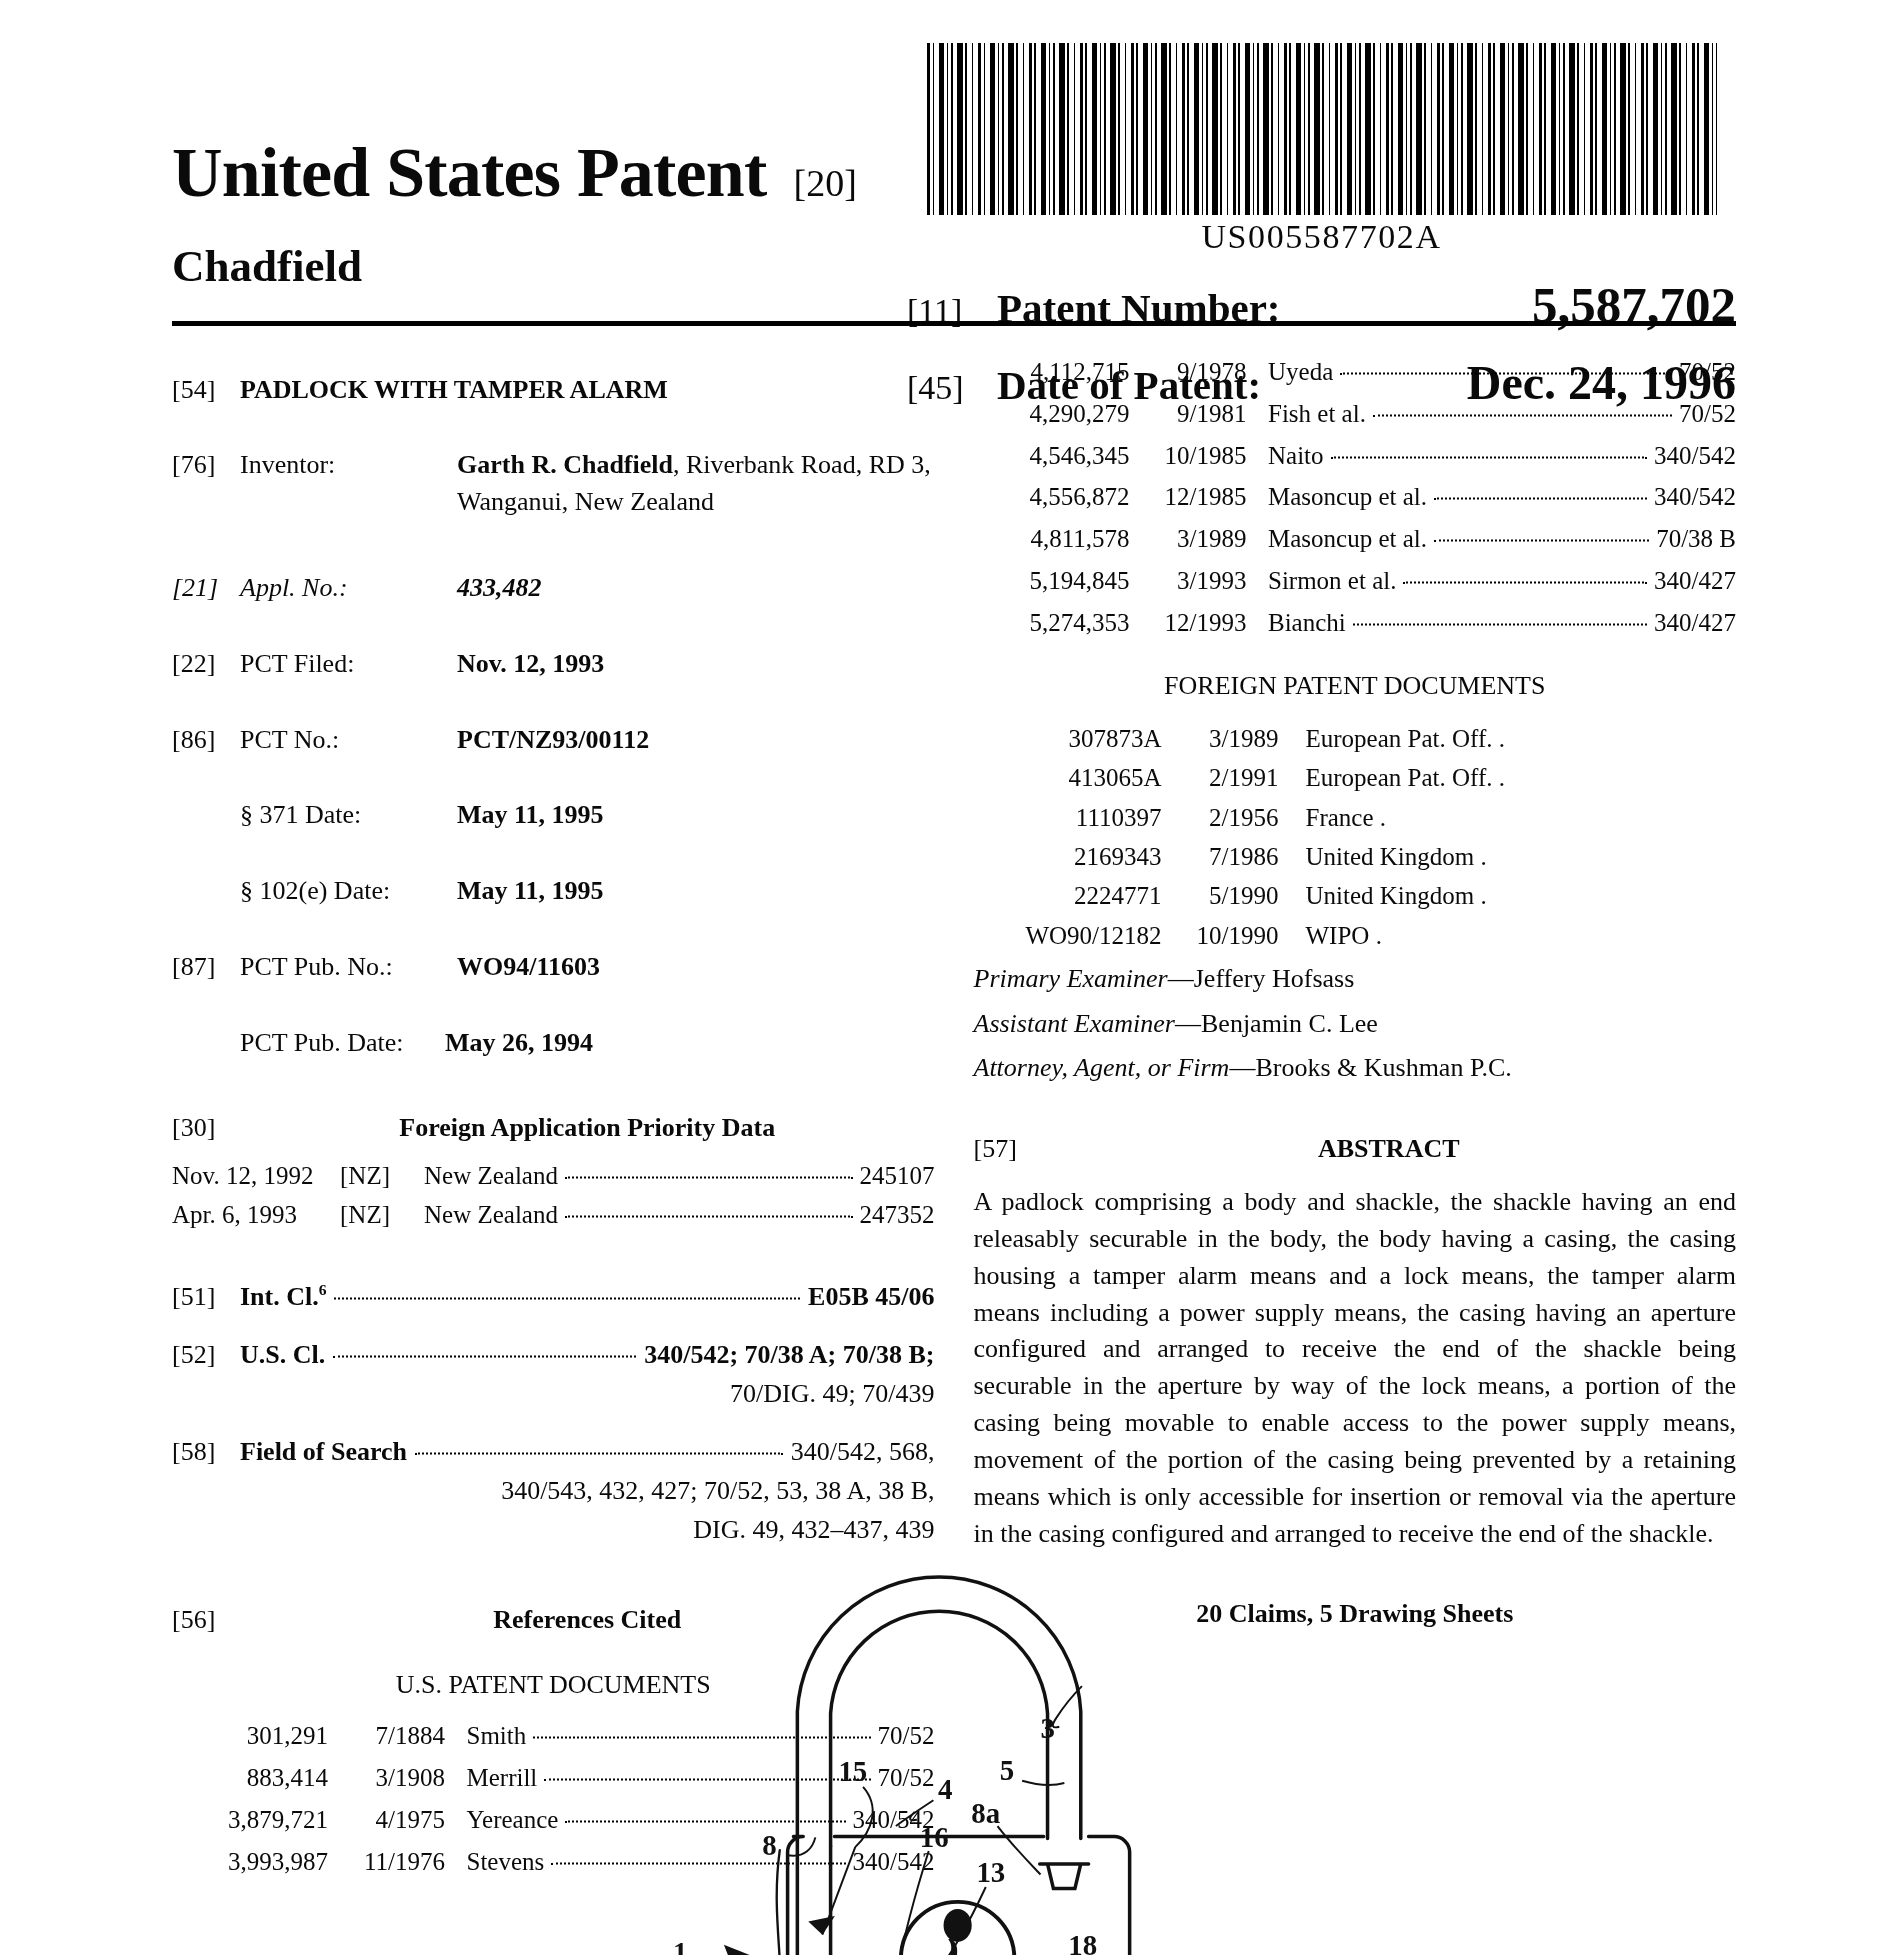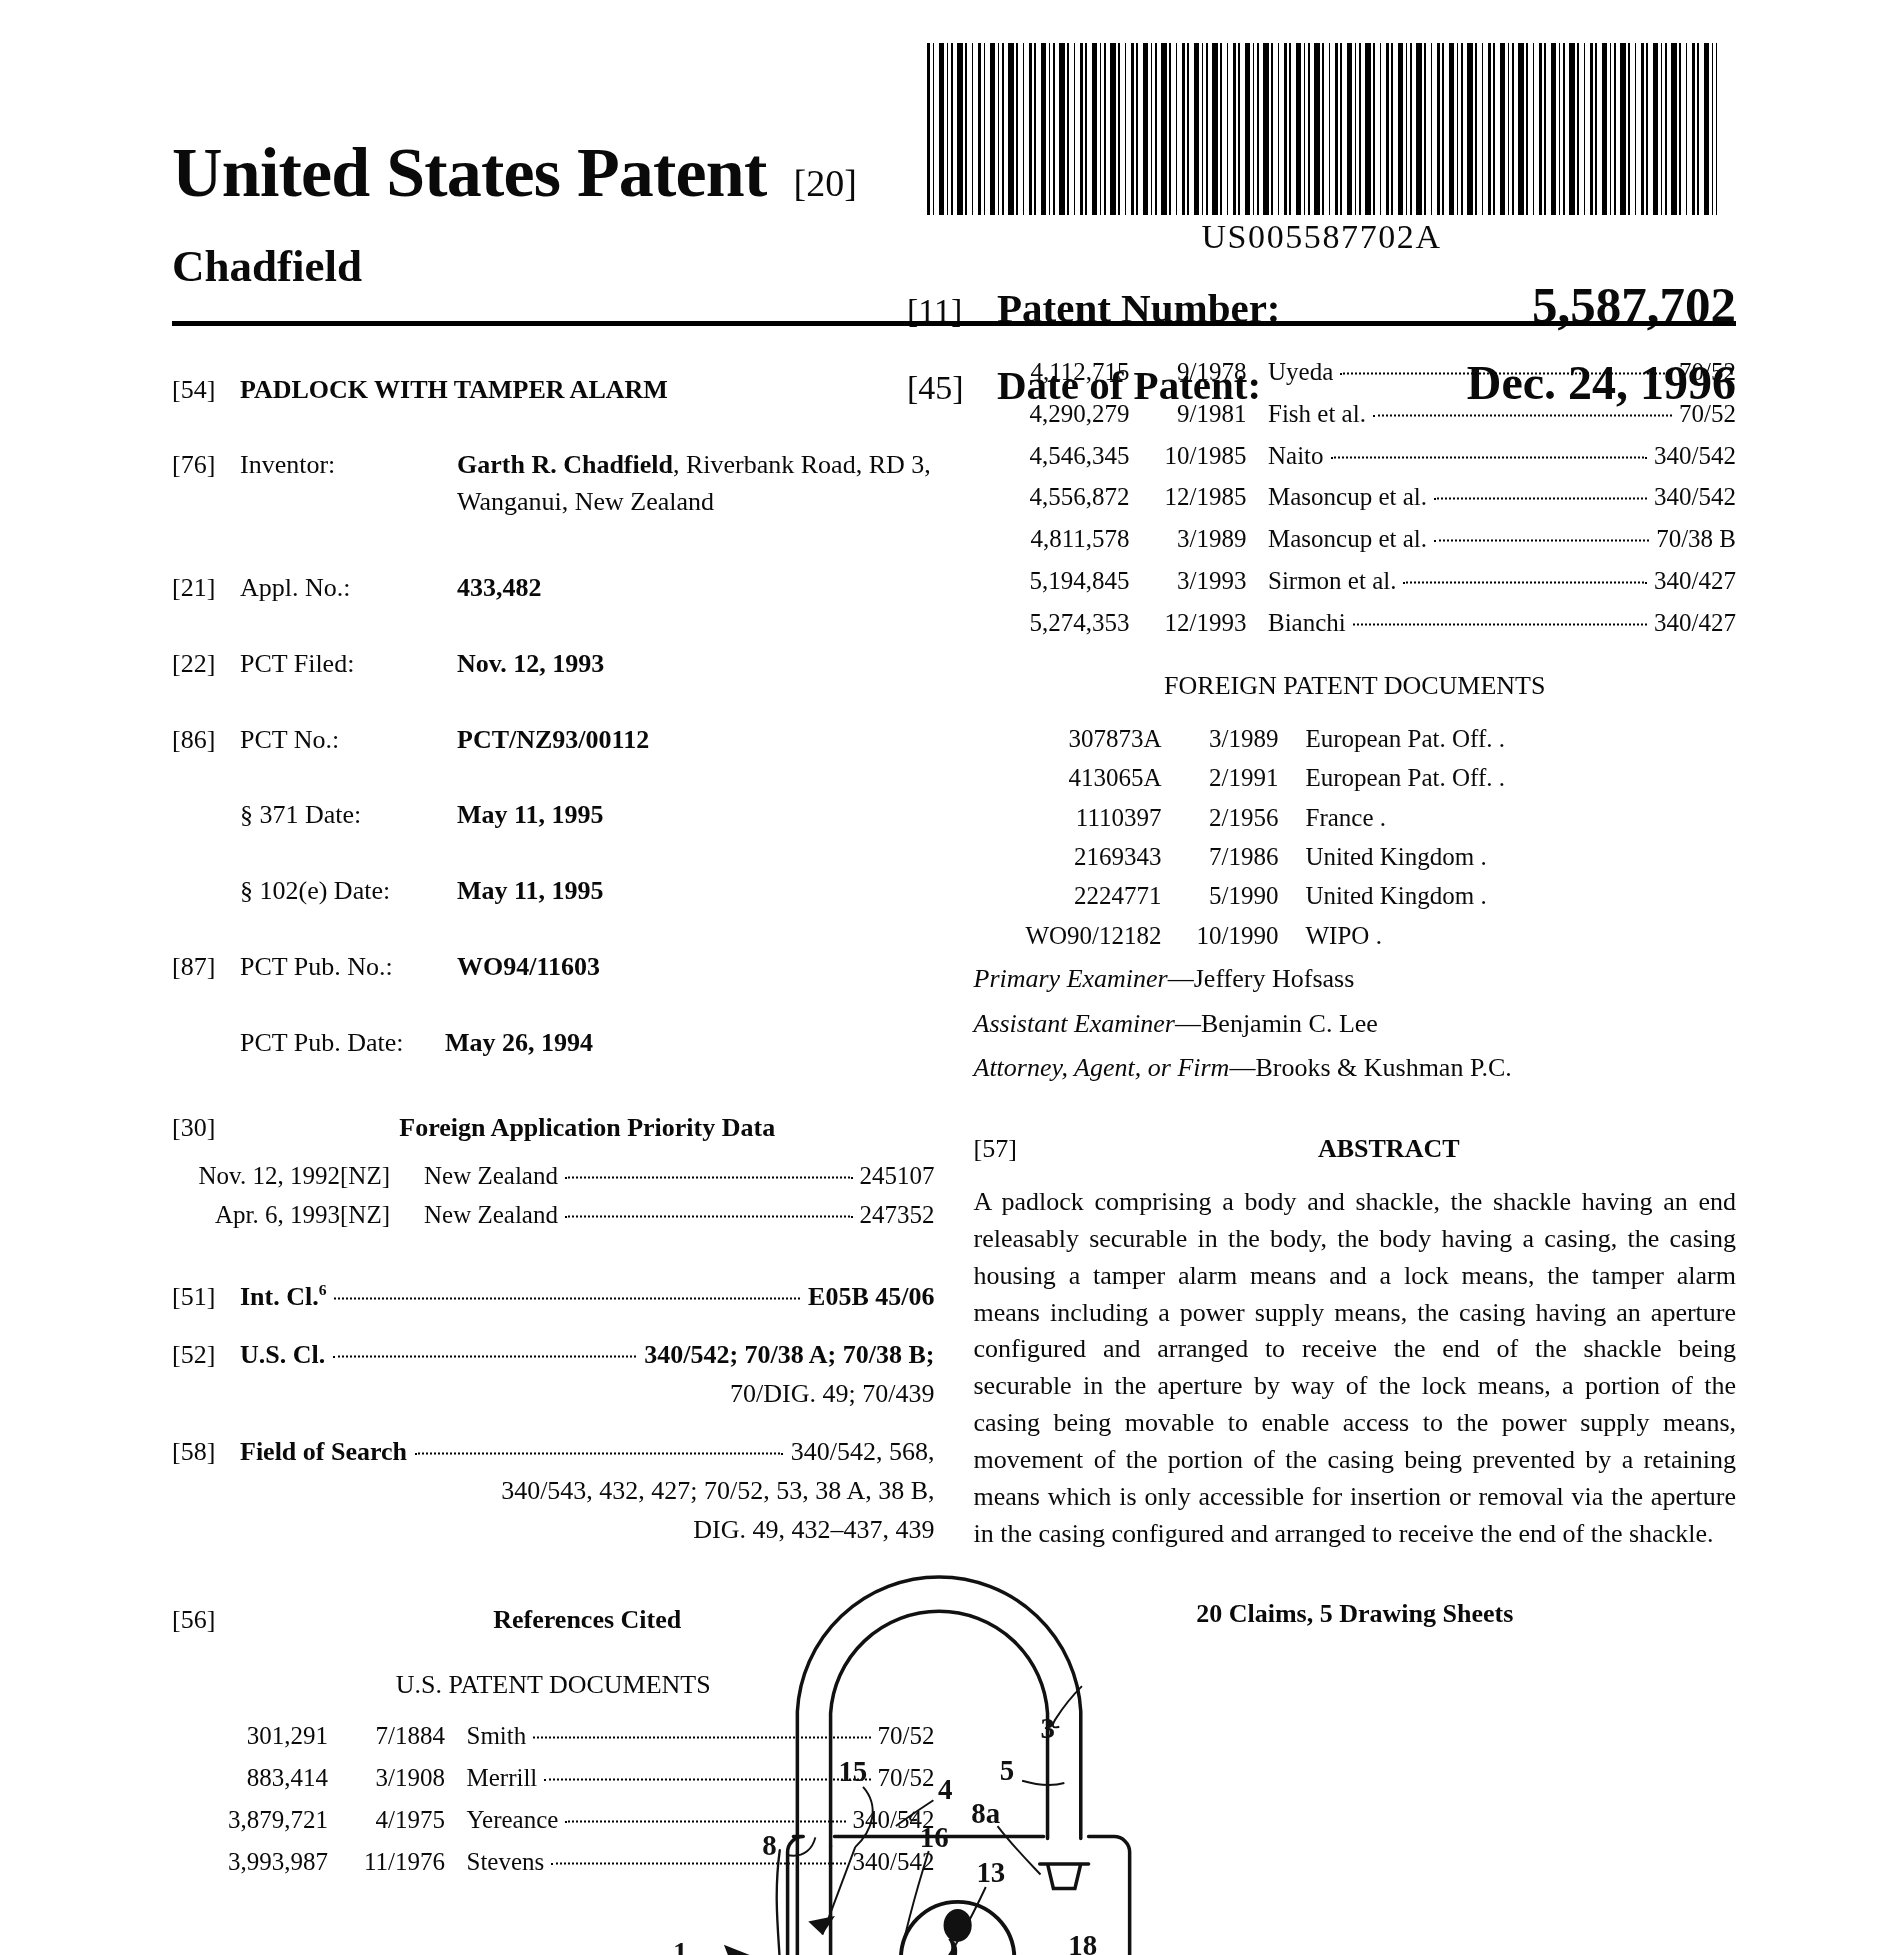--- a/index.html
+++ b/index.html
@@ -42,21 +42,21 @@
   .center-head{flex:1;text-align:center;}
   .leader{flex:1 1 auto;border-bottom:2.7px dotted #000;margin:0 7.8px;transform:translateY(-5.5px);}
   .right-line{text-align:right;margin-top:2.3px;}
   .sect-head{text-align:center;margin-top:28px;}
   .cite-row{display:flex;align-items:baseline;margin-top:6.3px;font-size:25px;}
   .cite-no{width:156px;text-align:right;flex:0 0 auto;}
   .cite-date{width:117px;text-align:right;margin-right:21.5px;flex:0 0 auto;}
   .cite-leader{flex:1 1 auto;border-bottom:2.7px dotted #000;margin:0 7px;transform:translateY(-5.5px);}
   .cite-cls{flex:0 0 auto;}
   .prio-row{display:flex;align-items:baseline;margin-top:3.9px;font-size:25px;}
-  .prio-date{width:168px;text-align:right;flex:0 0 auto;}
+  .prio-date{width:168px;text-align:left;flex:0 0 auto;}
   .prio-code{width:84px;text-align:left;flex:0 0 auto;}
   .for-row{display:flex;align-items:baseline;margin-top:3.9px;font-size:25px;}
   .for-no{width:188px;text-align:right;flex:0 0 auto;}
   .for-date{width:117px;text-align:right;margin-right:27px;flex:0 0 auto;}
   .exam{margin-top:7.8px;}
   .exam:first-of-type{margin-top:25px;}
   .it{font-style:italic;}
   .abstract{text-align:justify;margin-top:15.6px;}
   .claims{ text-align:center;font-weight:bold;margin-top:43px;}
   sup{font-size:0.6em;}
@@ -103,21 +103,21 @@
         <span class="tag">[54]</span>
         <span class="val b">PADLOCK WITH TAMPER ALARM</span>
       </div>
 
       <div class="item" style="margin-top:38px;">
         <span class="tag">[76]</span>
         <span class="lbl plain">Inventor:</span>
         <span class="val"><span class="b">Garth R. Chadfield</span><span>, Riverbank Road, RD 3, Wanganui, New Zealand</span></span>
       </div>
 
-      <div class="item" style="margin-top:31px;">
+      <div class="item" style="margin-top:31px;font-style:italic;">
         <span class="tag">[21]</span>
         <span class="lbl plain">Appl. No.:</span>
         <span class="val b">433,482</span>
       </div>
 
       <div class="item">
         <span class="tag">[22]</span>
         <span class="lbl plain">PCT Filed:</span>
         <span class="val b">Nov. 12, 1993</span>
       </div>

